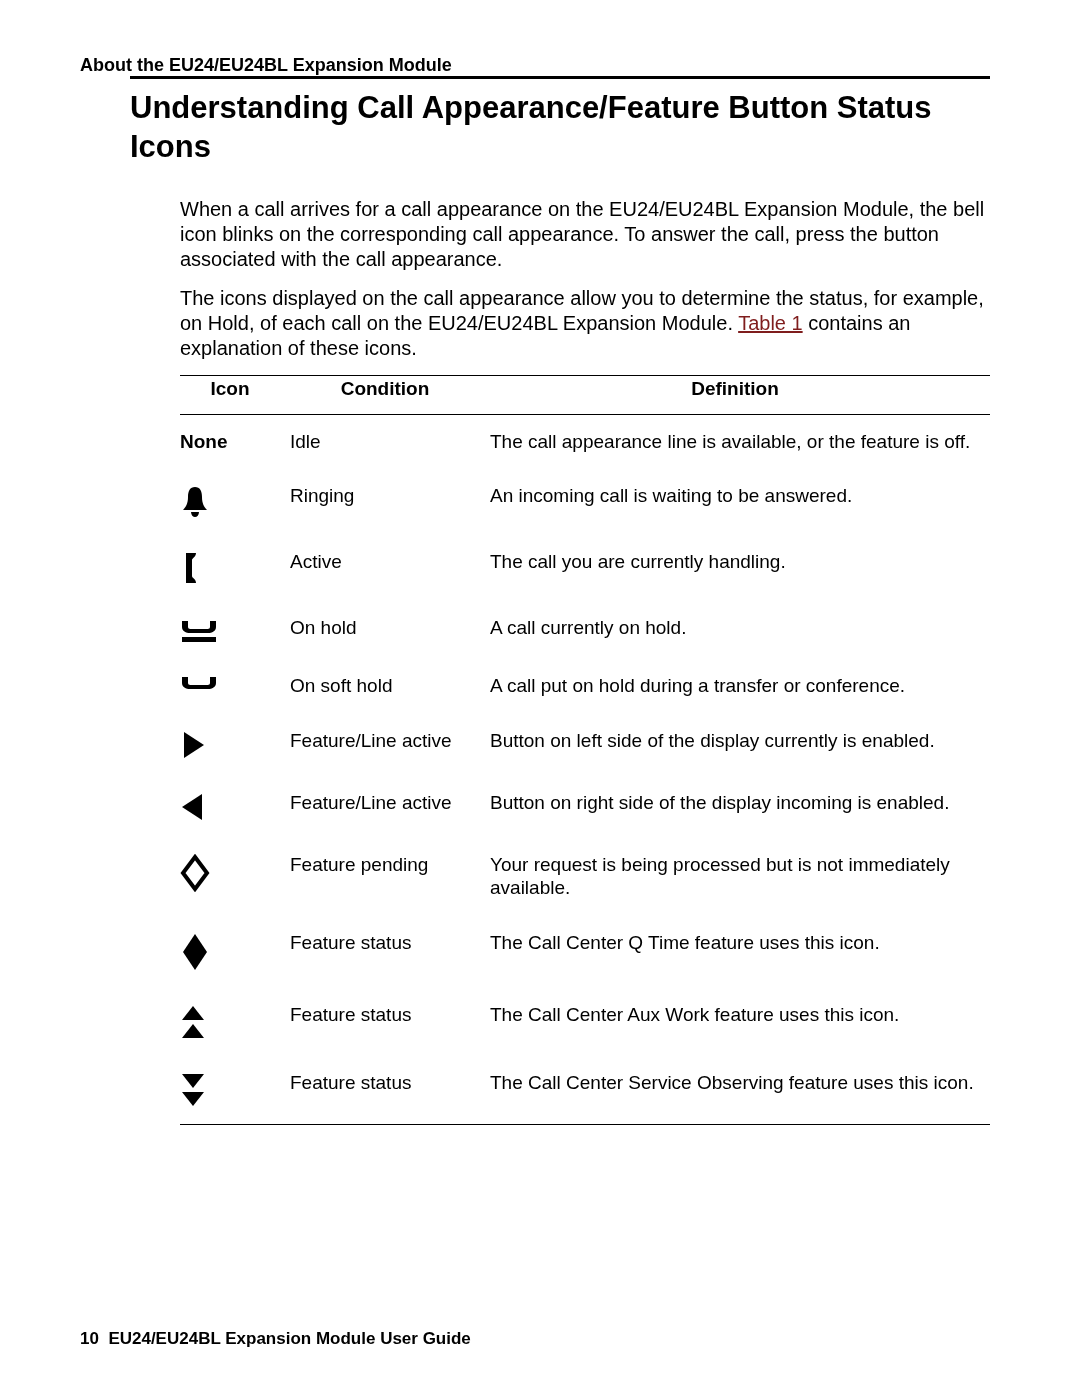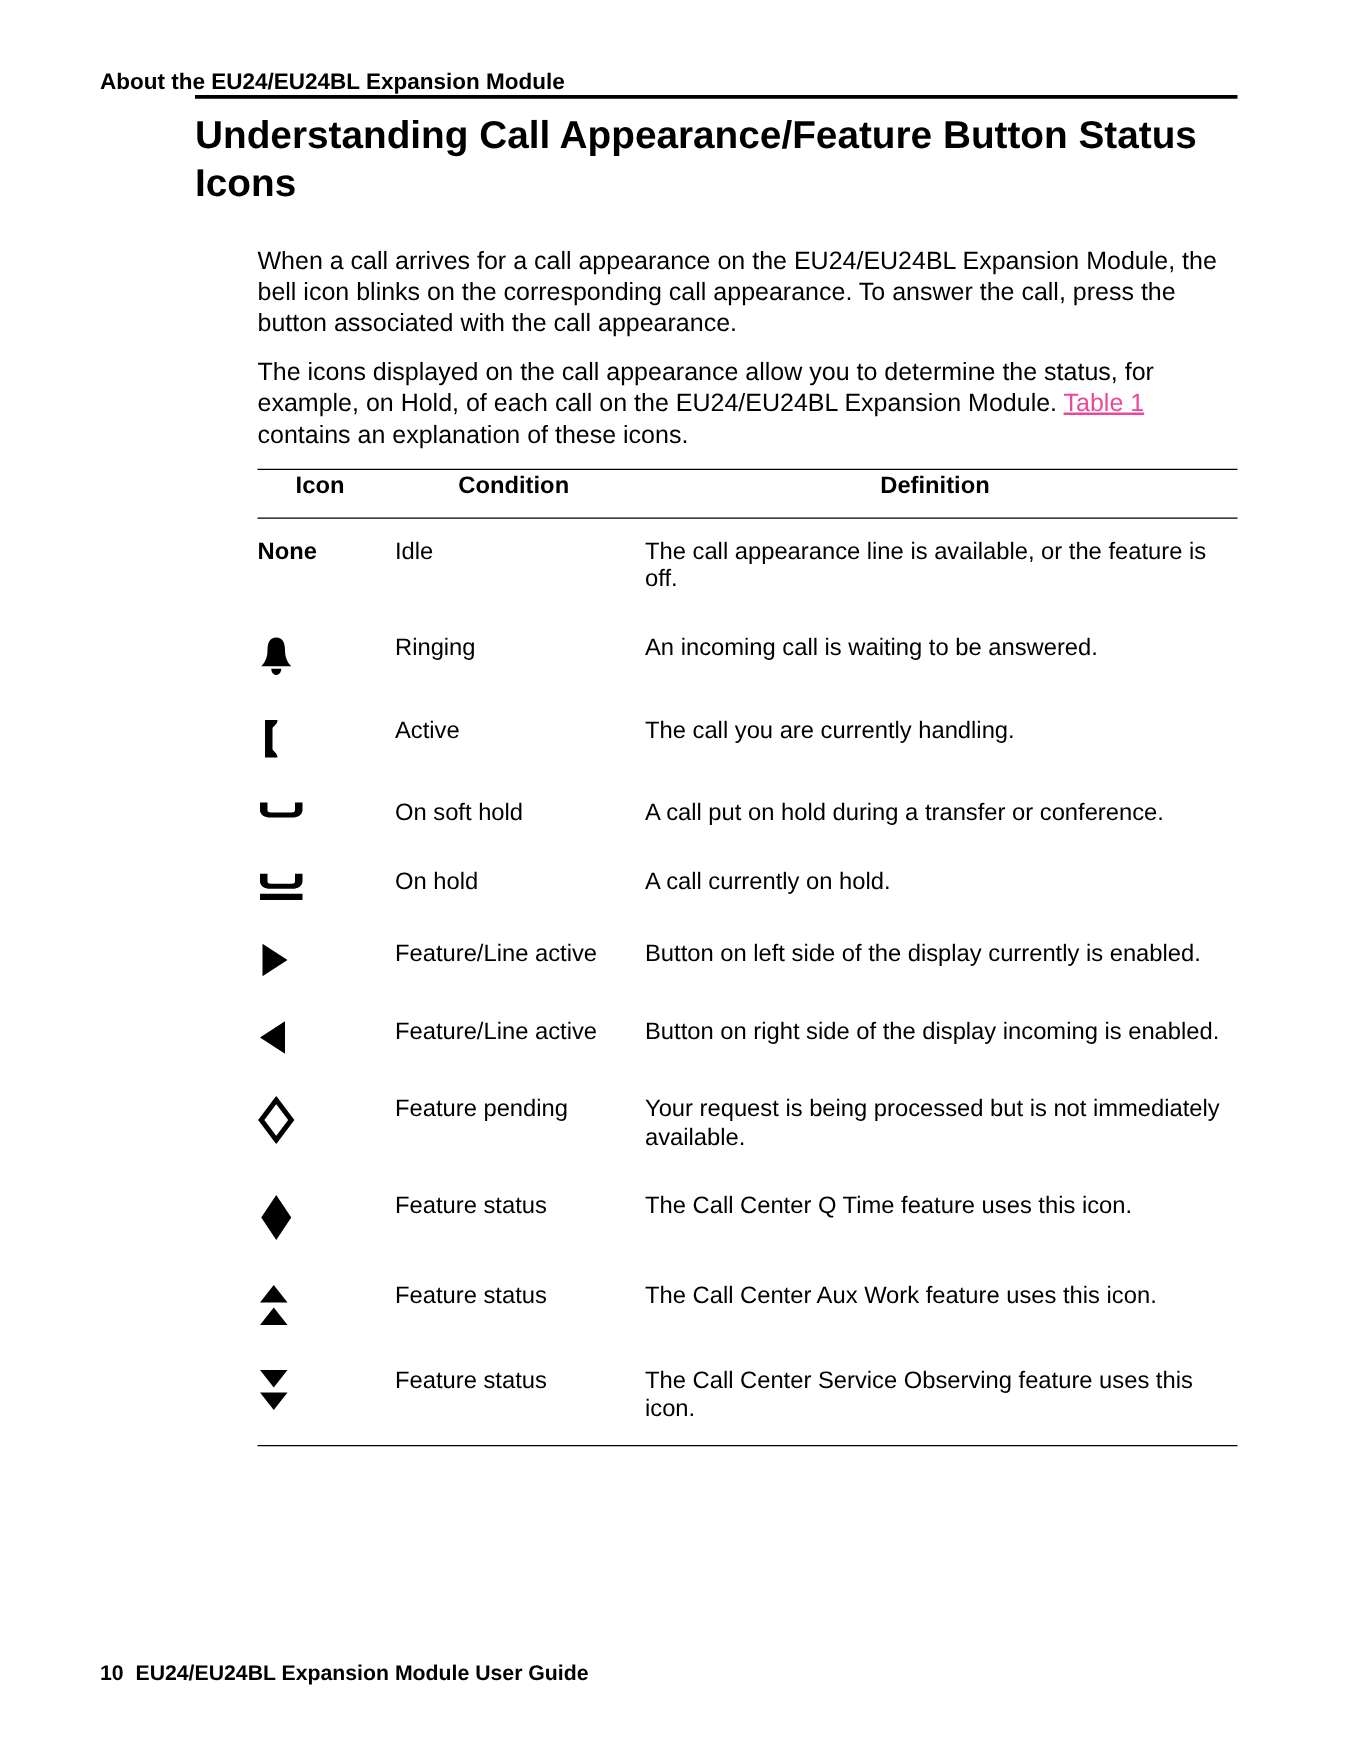--- a/index.html
+++ b/index.html
@@ -16,21 +16,21 @@
     min-height: 1397px;
     padding: 55px 80px 40px 80px;
     position: relative;
   }
   .running-head {
     font-size: 18px;
     font-weight: bold;
     margin-left: 0;
   }
   .content {
-    margin-left: 76px;
+    margin-left: 50px;
     margin-right: 10px;
   }
   hr.rule {
     border: none;
     border-top: 3px solid #000;
     margin: 0 0 10px 0;
   }
   h1.title {
     font-size: 31px;
     font-weight: bold;
@@ -39,21 +39,21 @@
   }
   .body-text {
     font-size: 20px;
     line-height: 1.25;
     margin: 0 0 14px 0;
   }
   .body-indent {
     margin-left: 50px;
   }
   a.xref {
-    color: #ec4899;
+    color: #7f1d1d;
     text-decoration: underline;
   }
   .table-caption {
     font-size: 19px;
     font-weight: bold;
     margin: 28px 0 14px 50px;
   }
   table.icon-table {
     border-collapse: collapse;
     width: 100%;
@@ -160,40 +160,40 @@
               </svg>
             </span>
           </td>
           <td>Active</td>
           <td>The call you are currently handling.</td>
         </tr>
 
         <tr>
           <td class="icon-cell">
             <span>
-              <svg width="38" height="20" viewBox="0 0 38 20">
-                <path d="M2 2 L8 2 L8 8 C8 10 10 10 12 10 L26 10 C28 10 30 10 30 8 L30 2 L36 2 L36 8 C36 12 32 14 28 14 L10 14 C6 14 2 12 2 8 Z" fill="#000"></path>
-              </svg>
-            </span>
-          </td>
-          <td>On soft hold</td>
-          <td>A call put on hold during a transfer or conference.</td>
-        </tr>
-
-        <tr>
-          <td class="icon-cell">
-            <span>
               <svg width="38" height="26" viewBox="0 0 38 26">
                 <path d="M2 4 L8 4 L8 10 C8 12 10 12 12 12 L26 12 C28 12 30 12 30 10 L30 4 L36 4 L36 10 C36 14 32 16 28 16 L10 16 C6 16 2 14 2 10 Z" fill="#000"></path>
                 <rect x="2" y="20" width="34" height="5" fill="#000"></rect>
               </svg>
             </span>
           </td>
           <td>On hold</td>
           <td>A call currently on hold.</td>
+        </tr>
+
+        <tr>
+          <td class="icon-cell">
+            <span>
+              <svg width="38" height="20" viewBox="0 0 38 20">
+                <path d="M2 2 L8 2 L8 8 C8 10 10 10 12 10 L26 10 C28 10 30 10 30 8 L30 2 L36 2 L36 8 C36 12 32 14 28 14 L10 14 C6 14 2 12 2 8 Z" fill="#000"></path>
+              </svg>
+            </span>
+          </td>
+          <td>On soft hold</td>
+          <td>A call put on hold during a transfer or conference.</td>
         </tr>
 
         <tr>
           <td class="icon-cell">
             <span>
               <svg width="26" height="30" viewBox="0 0 26 30">
                 <polygon points="4,2 24,15 4,28" fill="#000"></polygon>
               </svg>
             </span>
           </td>

